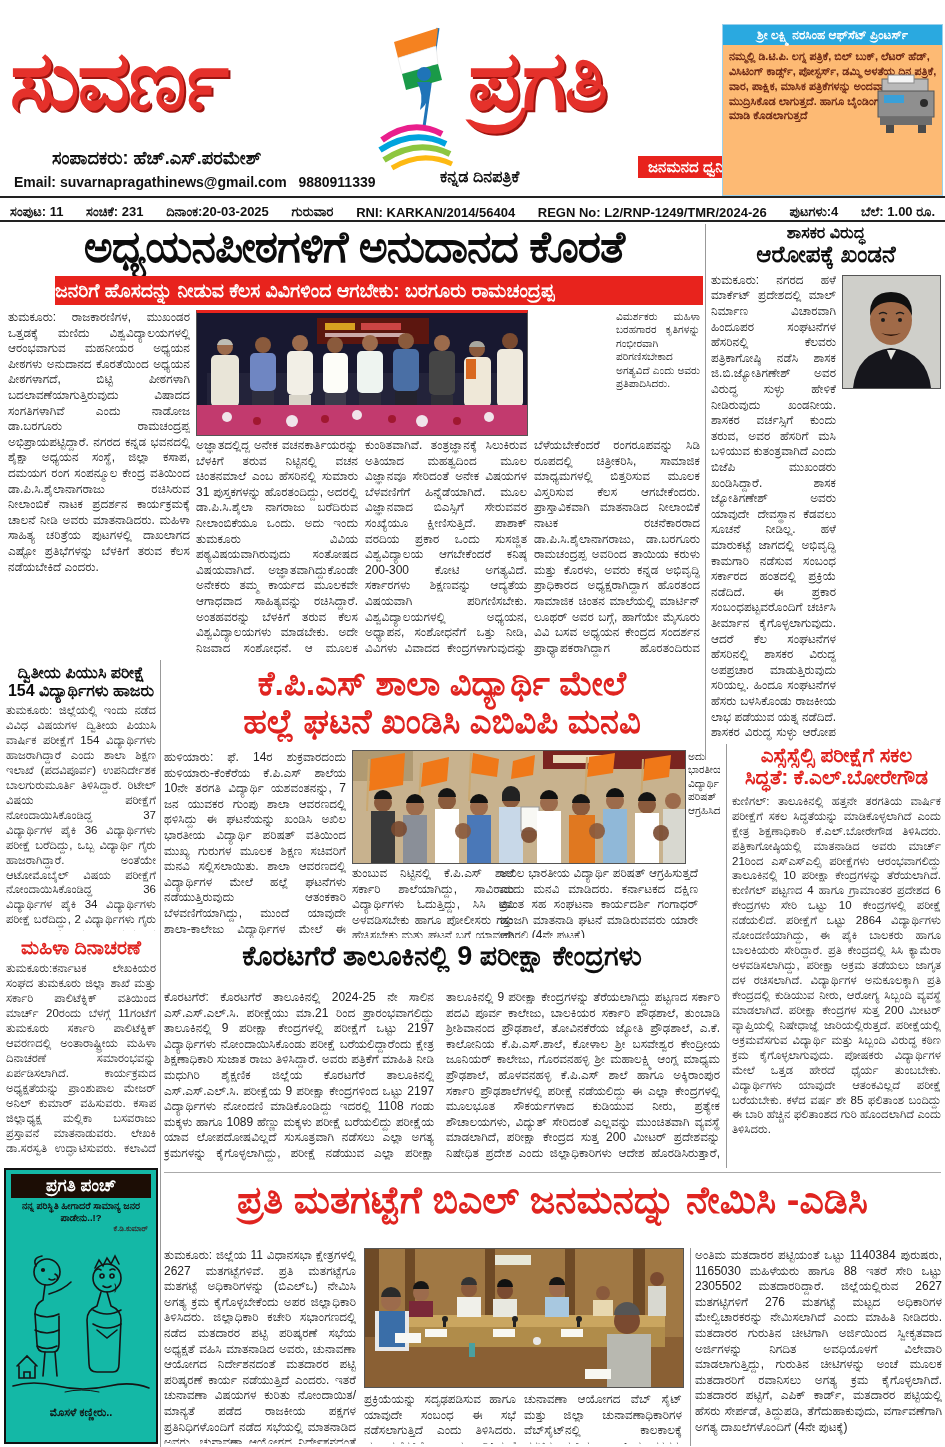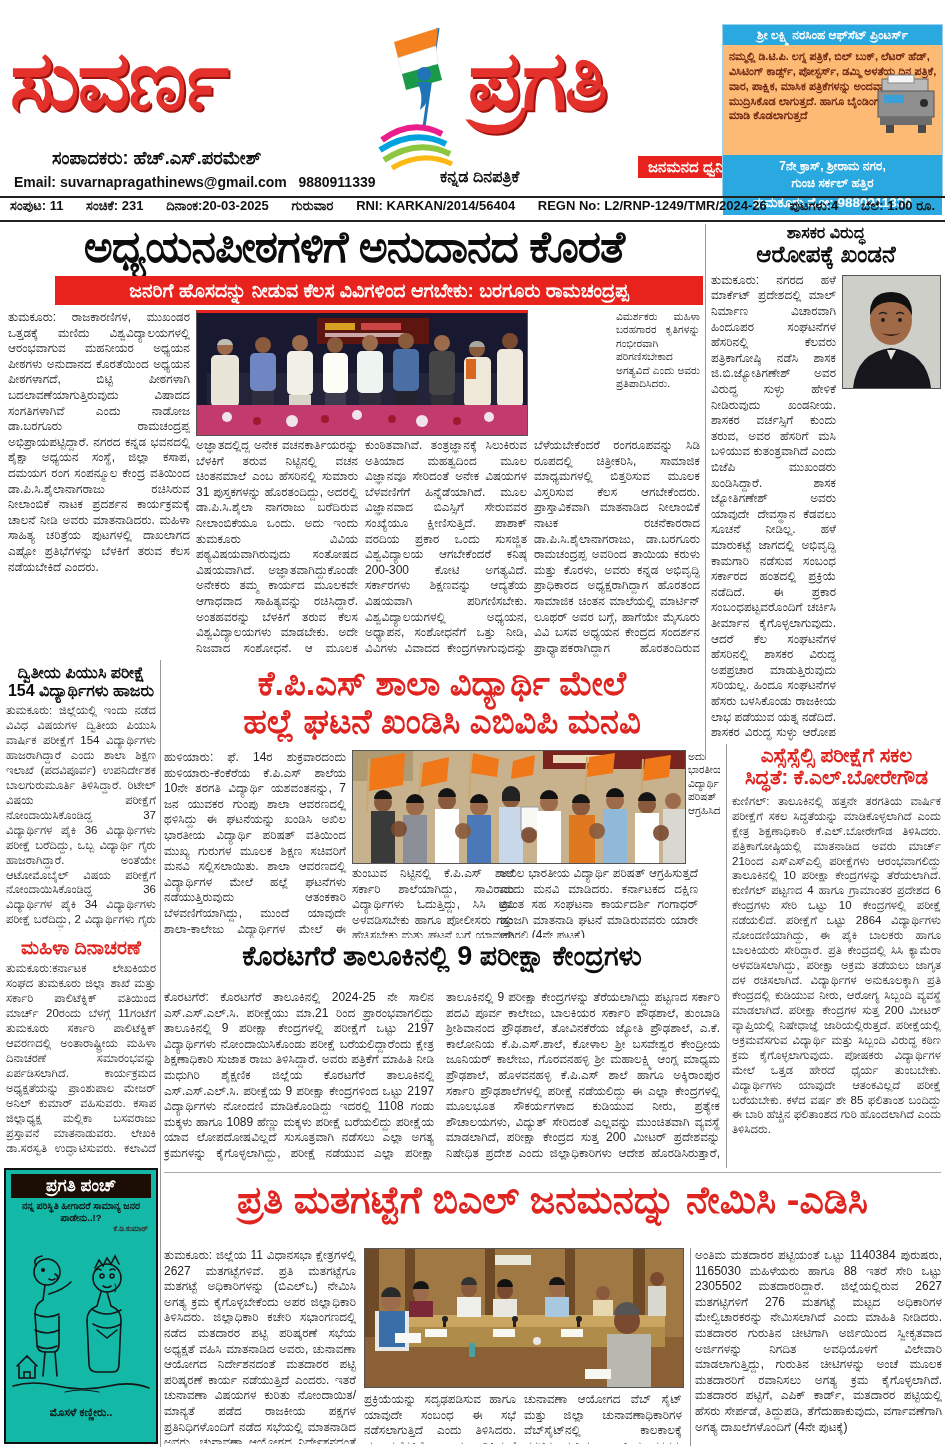--- a/index.html
+++ b/index.html
@@ -13,26 +13,26 @@
   .editor{font-weight:700;color:#111;}
   .email{font-weight:700;color:#111;}
   .tagline{background:#e8231d;color:#fff;font-weight:700;padding:2px 10px;font-size:15px;}
   .daily{font-weight:700;color:#111;font-size:16px;}
   
   .adbox{border:1px solid #9ad0ec;background:#fdba74;}
   .ad-head{background:#2aa9e0;color:#fff;font-weight:700;font-size:12px;text-align:center;padding:3px 2px;}
   .ad-body{color:#6b2412;font-weight:700;font-size:11px;line-height:1.35;padding:4px 5px 2px 6px;text-align:left;}
   .ad-foot{background:#2aa9e0;color:#fff;font-weight:700;font-size:12px;text-align:center;line-height:1.45;padding:3px 0;}
   
-  .infobar{border-top:2px solid #222;border-bottom:2px solid #222;display:flex;align-items:flex-start;
+  .infobar{border-top:2px solid #222;border-bottom:2px solid #222;display:flex;align-items:flex-end;
            justify-content:space-between;padding:0 10px;font-weight:700;font-size:13px;color:#111;}
   .infobar span{white-space:nowrap;}
   
   .h-lead{font-size:44px;font-weight:700;color:#0d0d0d;text-align:center;letter-spacing:-1px;line-height:1.05;}
-  .strap{background:#e8231d;color:#fff;font-weight:700;font-size:19px;text-align:center;line-height:29px;}
+  .strap{background:#e8231d;color:#fff;font-weight:700;font-size:19px;text-align:left;line-height:29px;}
   .h-red{color:#e02420;font-weight:700;text-align:center;line-height:1.12;}
   .h-black{color:#0d0d0d;font-weight:700;text-align:center;line-height:1.1;}
   .rule-l{border-left:1px solid #999;}
   .rule-r{border-right:1px solid #999;}
   .photo{border:1px solid #555;overflow:hidden;background:#ccc;}
   .cartoon-box{border:2px solid #111;background:#14b8a6;}
   .cartoon-title{background:#1c0d05;color:#fff;font-weight:700;font-size:17px;text-align:center;margin:4px 5px 2px 5px;padding:2px 0;}
   .cartoon-cap{font-size:9.5px;font-weight:700;text-align:center;color:#111;line-height:1.25;}
   .cartoon-sig{font-size:7.5px;font-weight:700;text-align:right;color:#333;padding-right:8px;}
   .cartoon-bottom{font-size:11px;font-weight:700;text-align:center;color:#111;}
@@ -84,25 +84,20 @@
             <rect x="8" y="6" width="46" height="14" fill="#b9b9b9" stroke="#666"></rect>
             <rect x="4" y="18" width="56" height="26" fill="#8f8f8f" stroke="#555"></rect>
             <rect x="10" y="22" width="20" height="8" fill="#3aa0d8"></rect>
             <rect x="14" y="2" width="26" height="8" fill="#f4f4f4" stroke="#888"></rect>
             <rect x="6" y="44" width="52" height="8" fill="#6d6d6d"></rect>
             <rect x="12" y="52" width="8" height="8" fill="#4a4a4a"></rect>
             <rect x="44" y="52" width="8" height="8" fill="#4a4a4a"></rect>
             <circle cx="50" cy="30" r="4" fill="#2b2b2b"></circle>
           </svg>
         </div>
-      </div>
-      <div class="ad-foot">
-        <div>7ನೇ ಕ್ರಾಸ್, ಶ್ರೀರಾಮ ನಗರ,</div>
-        <div>ಗುಂಚಿ ಸರ್ಕಲ್ ಹತ್ತಿರ</div>
-        <div style="font-size:13.5px;">ತುಮಕೂರು ಮೋ: 9880911339</div>
       </div>
     </div>
   </div>
 
   <div class="abs infobar" style="left:0;top:196px;width:925px;height:22px;">
     <span>ಸಂಪುಟ: 11</span>
     <span>ಸಂಚಿಕೆ: 231</span>
     <span>ದಿನಾಂಕ:20-03-2025</span>
     <span>ಗುರುವಾರ</span>
     <span>RNI: KARKAN/2014/56404</span>

